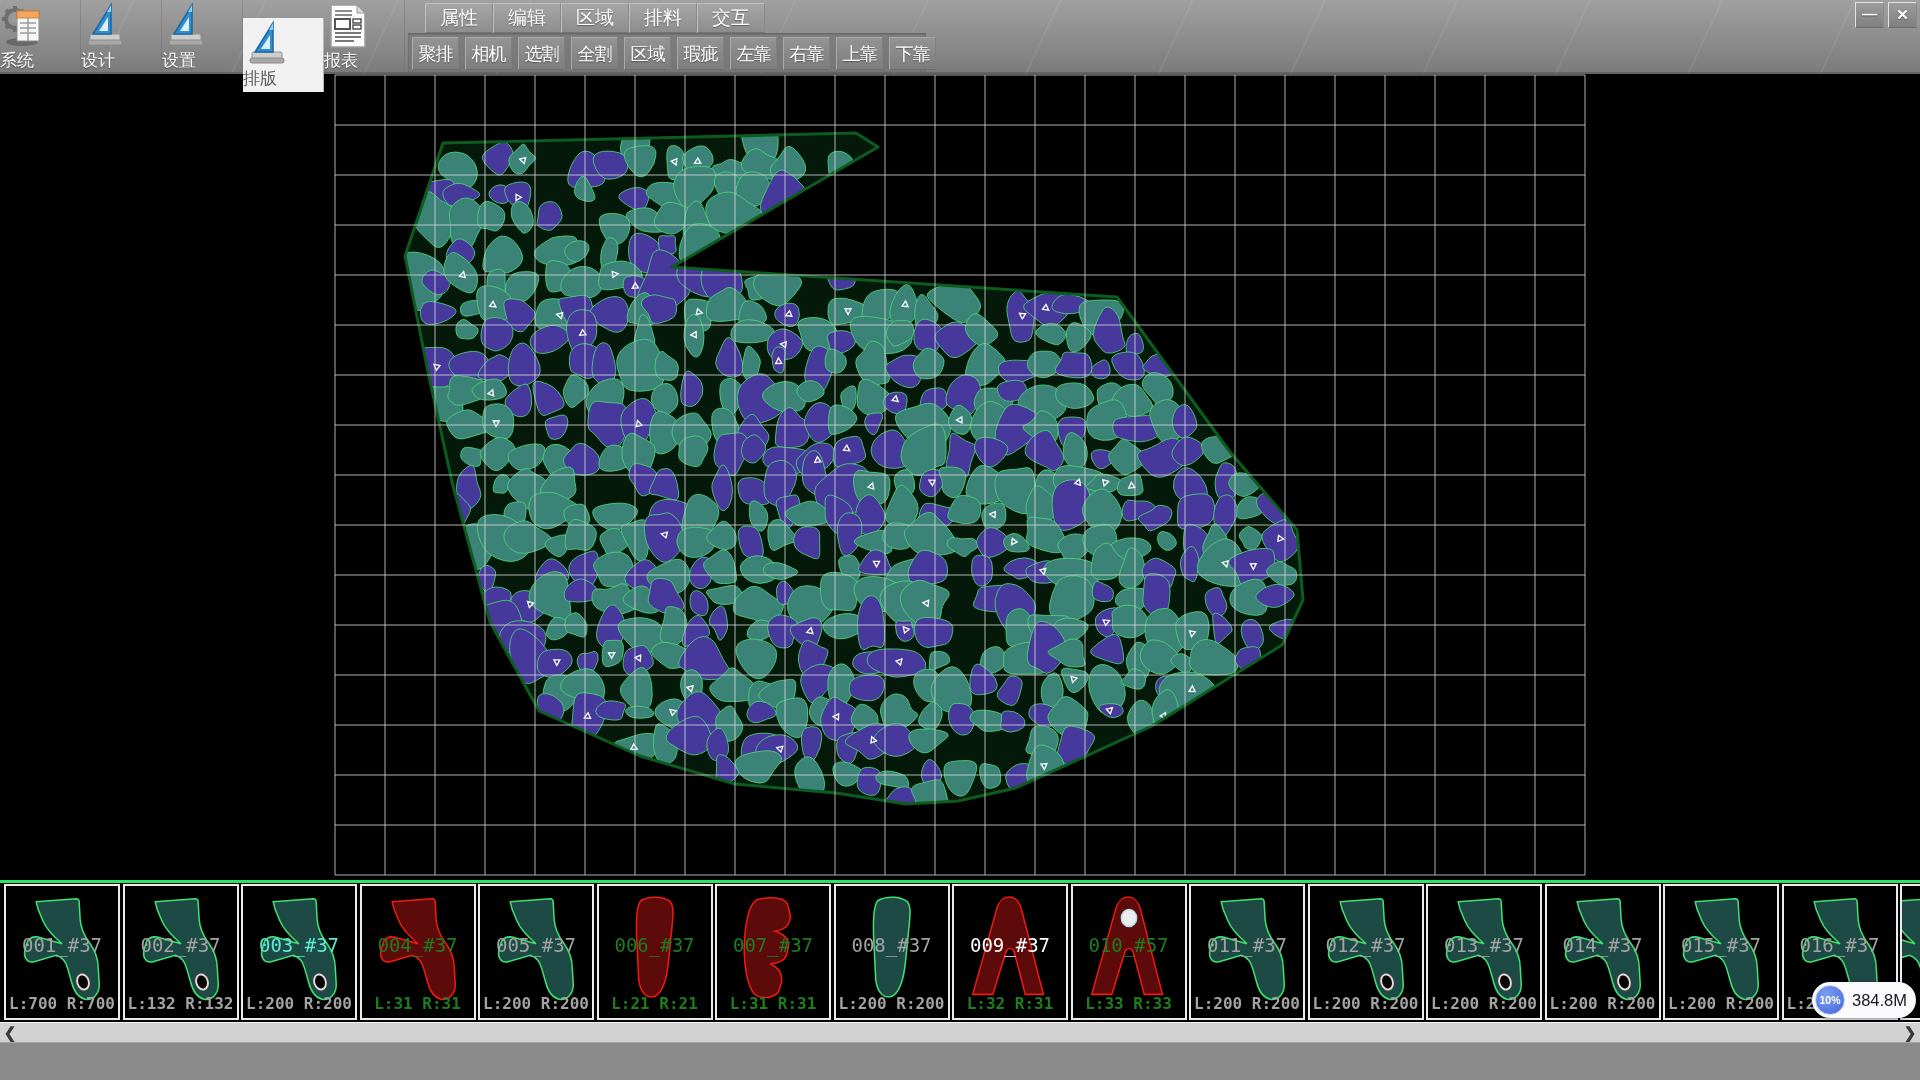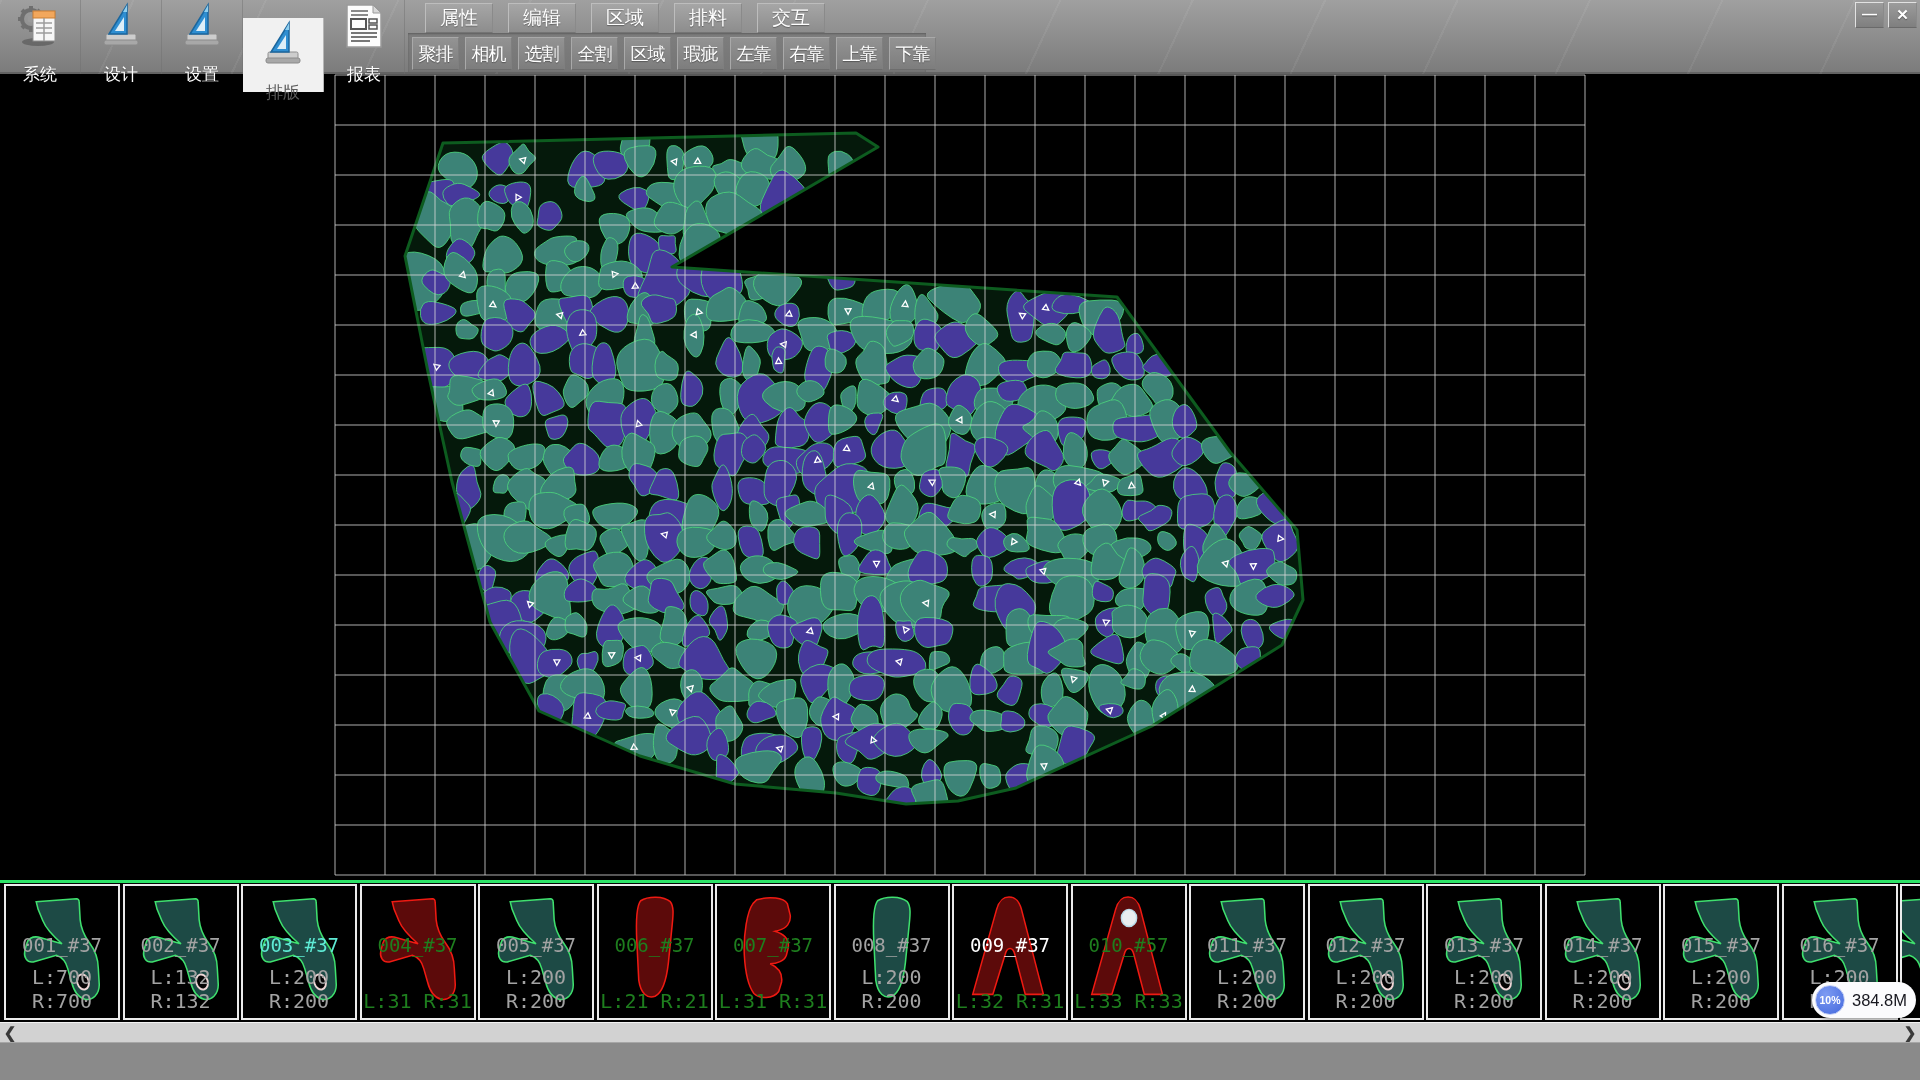--- a/index.html
+++ b/index.html
@@ -6,30 +6,30 @@
   body{width:1920px;height:1080px;position:relative;overflow:hidden;
        font-family:"Liberation Sans",sans-serif;-webkit-font-smoothing:antialiased;}
 
   
   .toolbar{position:absolute;left:0;top:0;width:1920px;height:74px;
     background:linear-gradient(#a0a0a0,#7b7b7b);
     box-shadow:inset 0 -2px 0 #636363;}
   .toolbar:after{content:"";position:absolute;inset:0;pointer-events:none;
     background:repeating-linear-gradient(115deg,rgba(255,255,255,.06) 0 2px,transparent 2px 120px);}
   .nav-bar{position:absolute;left:0;top:0;height:74px;display:flex;z-index:3;}
-  .nav-btn{width:80px;height:74px;display:flex;flex-direction:column;align-items:center;
-    justify-content:flex-start;cursor:pointer;border-right:1px solid rgba(110,110,110,.45);gap:14px;}
+  .nav-btn{width:80px;height:74px;display:flex;flex-direction:column;align-items:flex-start;
+    justify-content:flex-start;cursor:pointer;border-right:1px solid rgba(110,110,110,.45);}
   .nav-btn.selected{background:#f1f1f1;margin-top:18px;}
   .nav-icon{width:48px;height:48px;margin-top:2px;display:block;}
   .nav-icon svg{width:48px;height:48px;display:block;}
   .nav-label{font-size:17px;color:#fdfdfd;line-height:20px;margin-top:1px;
     text-shadow:0 1px 1px rgba(0,0,0,.4);}
   .nav-btn.selected .nav-label{color:#5a5a5a;text-shadow:none;}
 
-  .menu-tab-row{position:absolute;left:425px;top:3px;display:flex;gap:15px;z-index:3;}
+  .menu-tab-row{position:absolute;left:425px;top:3px;display:flex;z-index:3;}
   .menu-tab{width:66px;height:28px;display:flex;align-items:center;justify-content:center;
     color:#fff;font-size:19px;text-shadow:0 1px 1px rgba(0,0,0,.35);cursor:pointer;
     background:linear-gradient(#a6a6a6,#8d8d8d);
     border:1px solid #bdbdbd;border-bottom-color:#747474;border-right-color:#8a8a8a;}
   .tool-band{position:absolute;left:408px;top:33px;width:518px;height:39px;
     background:linear-gradient(#7e7e7e,#757575);box-shadow:inset 0 1px 2px rgba(0,0,0,.25);z-index:2;}
   .tool-row{position:absolute;left:412px;top:37px;display:flex;gap:6px;z-index:3;}
   .tool-btn{width:45px;height:31px;display:flex;align-items:center;justify-content:center;
     color:#fff;font-size:18px;letter-spacing:-1px;cursor:pointer;
     text-shadow:0 1px 1px rgba(0,0,0,.35);
@@ -50,21 +50,21 @@
 
   
   .strip{position:absolute;left:0;top:880px;width:1920px;height:142px;background:#020202;}
   .strip-topline{position:absolute;left:0;top:0;width:1920px;height:3px;background:#2de468;}
   .thumb-cell{position:absolute;top:4px;height:136px;background:#000;
     border:2px solid #ececec;box-sizing:border-box;cursor:pointer;overflow:hidden;}
   .thumb-cell svg{position:absolute;left:50%;top:4px;transform:translateX(-50%);}
   .thumb-name{position:absolute;left:0;right:0;top:48px;text-align:center;
     font-family:"DejaVu Sans Mono",monospace;font-size:19px;pointer-events:none;}
   .thumb-lr{position:absolute;left:0;right:0;bottom:5px;text-align:center;
-    font-family:"DejaVu Sans Mono",monospace;font-size:20px;pointer-events:none;}
+    font-family:"DejaVu Sans Mono",monospace;font-size:16px;pointer-events:none;font-weight:bold;}
 
   
   .mem-badge{position:absolute;left:1812px;top:982px;width:104px;height:36px;background:#fbfbfd;
     border-radius:18px;box-shadow:0 1px 4px rgba(0,0,0,.45);z-index:6;display:flex;align-items:center;}
   .mem-circle{position:absolute;left:3px;top:3px;width:30px;height:30px;border-radius:50%;
     background:radial-gradient(circle at 35% 30%,#7d9bf2,#4368dd);
     border:1px solid #c6d1f6;box-sizing:border-box;
     display:flex;align-items:center;justify-content:center;
     color:#fff;font-size:10.5px;font-weight:bold;}
   .mem-text{position:absolute;left:40px;top:0;height:36px;display:flex;align-items:center;

